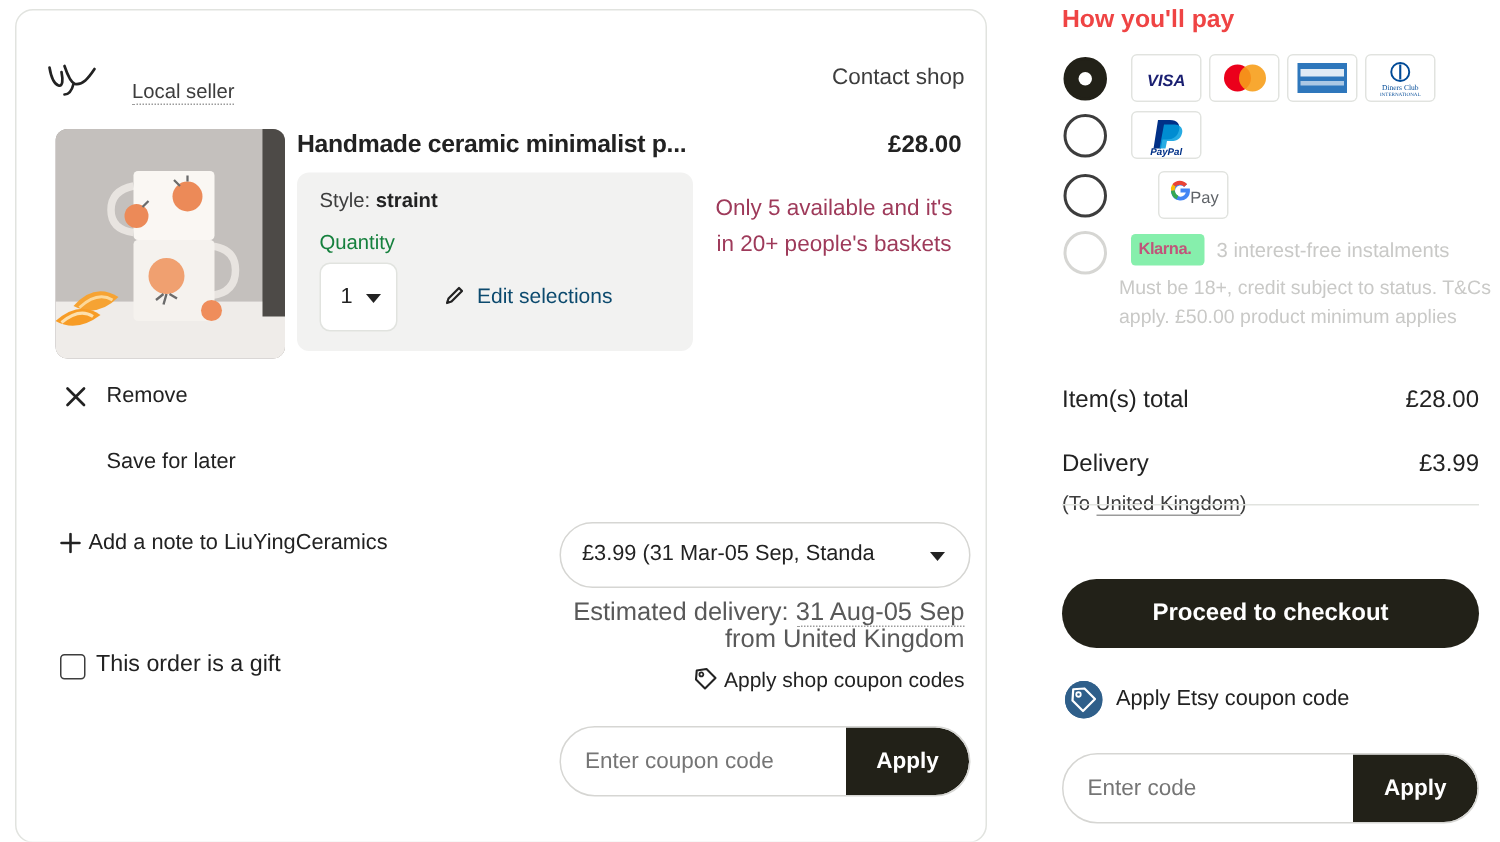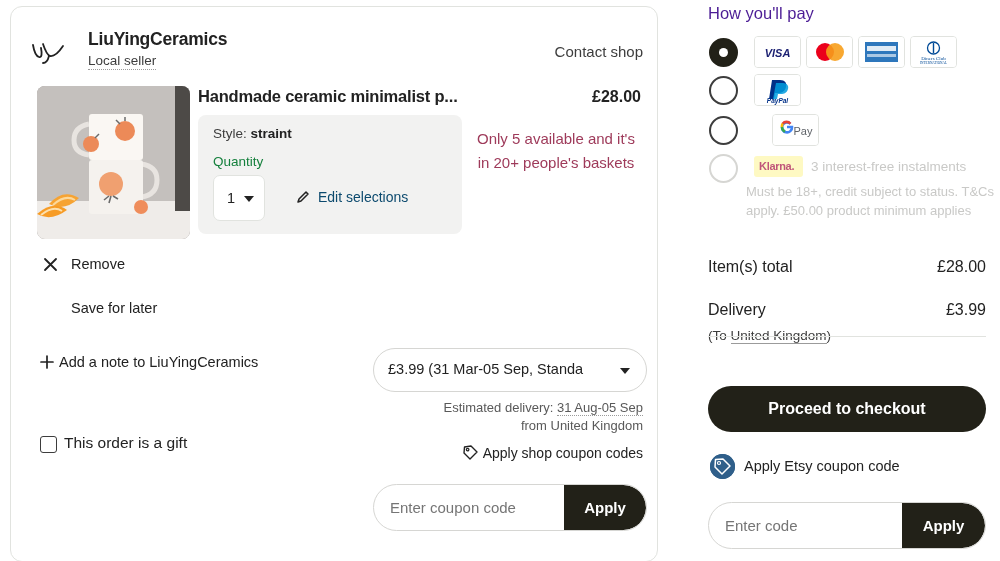--- a/index.html
+++ b/index.html
@@ -161,21 +161,21 @@
   .ship-caret {
     position: absolute; right: 16px; top: 19px;
     width: 0; height: 0;
     border-left: 5px solid transparent;
     border-right: 5px solid transparent;
     border-top: 6px solid #222;
   }
   .est-delivery {
     position: absolute; right: 14px; top: 392px;
     width: 300px;
-    font-size: 13px; line-height: 18px;
+    font-size: 17px; line-height: 18px;
     color: #595959; text-align: right;
   }
   .est-delivery u {
     text-decoration: none;
     border-bottom: 1px dotted #9b9b9b;
   }
 
   
   .gift-box {
     position: absolute; left: 29px; top: 429px;
@@ -225,21 +225,21 @@
     border: none; border-radius: 0 24px 24px 0;
     font-family: "Liberation Sans", sans-serif;
     font-size: 15px; font-weight: bold;
     cursor: pointer;
   }
 
   
   .summary { position: absolute; left: 708px; top: 0; width: 282px; }
   .pay-title {
     position: absolute; left: 0; top: 4px;
-    font-size: 16.5px; font-weight: normal; color: #4c1d95;
+    font-size: 16.5px; font-weight: bold; color: #ef4444;
   }
 
   .pay-row { position: absolute; left: 0; width: 282px; height: 36px; }
   .radio {
     position: absolute; left: 1px; top: 2px;
     width: 29px; height: 29px;
     border: 2px solid #3d3d3d; border-radius: 50%;
     background: #fff; cursor: pointer;
   }
   .radio.checked { background: #222118; border-color: #222118; }
@@ -252,21 +252,21 @@
 
   .card-chip {
     position: absolute; top: 0;
     width: 47px; height: 32px;
     background: #fff; border: 1px solid #e1e3df; border-radius: 4px;
     overflow: hidden;
   }
   .klarna-chip {
     position: absolute; left: 46px; top: 4px;
     width: 49px; height: 21px;
-    background: #fef9c3; border-radius: 3px;
+    background: #86efac; border-radius: 3px;
   }
   .klarna-chip span {
     position: absolute; left: 5px; top: 4px;
     font-size: 11px; font-weight: bold; color: #c0557a;
     letter-spacing: -0.3px;
   }
   .klarna-text {
     position: absolute; left: 103px; top: 7px;
     font-size: 13.5px; color: #c9c9c7;
   }
@@ -349,21 +349,20 @@
   <div class="cart-card">
 
     <div class="shop-header">
       <div class="shop-logo">
         <svg width="40" height="32" viewBox="0 0 40 32">
           <path d="M5 10 C6 16, 8 21, 11 22 C14 23, 14 18, 13 13" stroke="#222" stroke-width="1.8" fill="none" stroke-linecap="round"></path>
           <path d="M15 9 C17 15, 19 20, 22 21 C27 22, 31 17, 35 11" stroke="#222" stroke-width="1.8" fill="none" stroke-linecap="round"></path>
           <path d="M21 21 C20 25, 18 28, 15 28" stroke="#222" stroke-width="1.8" fill="none" stroke-linecap="round"></path>
         </svg>
       </div>
-      <div class="shop-name">LiuYingCeramics</div>
       <div class="local-seller">Local seller</div>
       <div class="contact-shop">Contact shop</div>
     </div>
 
     <div class="prod-img">
       <svg width="153" height="153" viewBox="0 0 153 153">
         <rect x="0" y="0" width="153" height="153" fill="#b5b1ae"></rect>
         <rect x="0" y="0" width="138" height="115" fill="#c4c0bd"></rect>
         <rect x="0" y="115" width="153" height="38" fill="#efece9"></rect>
         <rect x="138" y="0" width="15" height="125" fill="#4d4a47"></rect>

